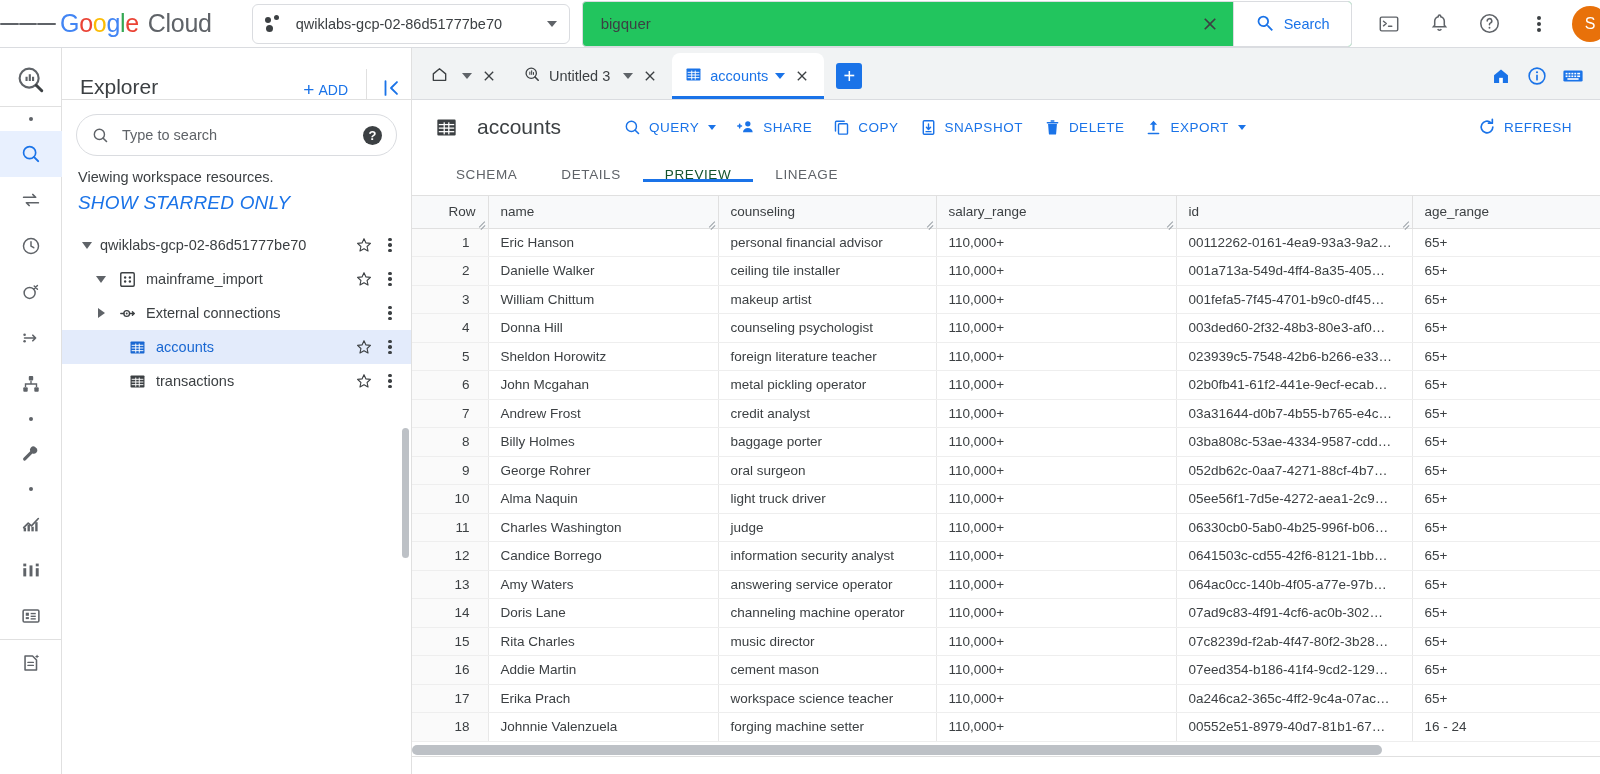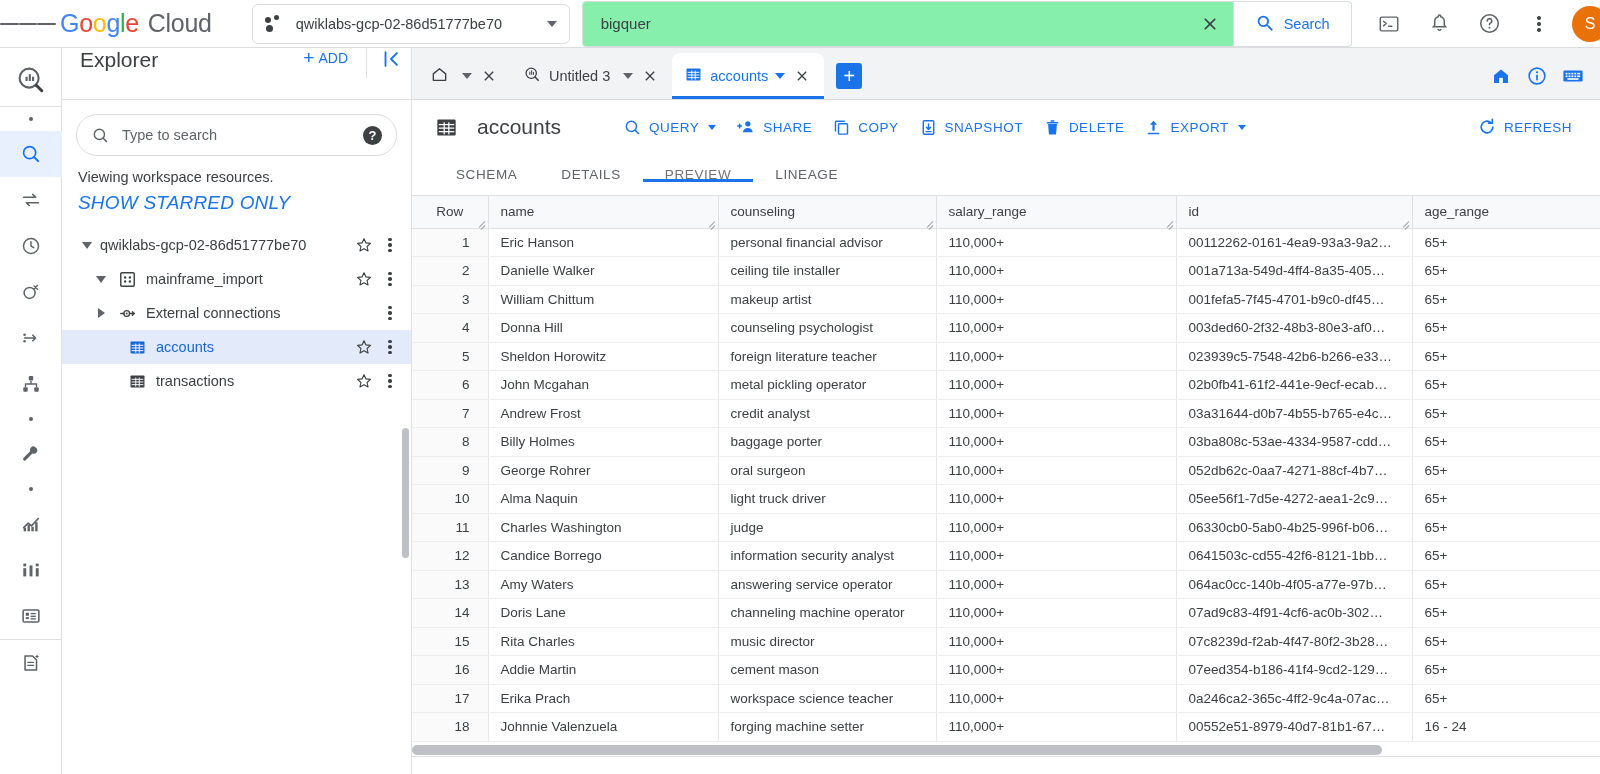--- a/index.html
+++ b/index.html
@@ -42,21 +42,21 @@
   .project-chip .dots-icon i:nth-child(2){ width:5px;height:5px; left:9px; top:0px; }
   .project-chip .dots-icon i:nth-child(3){ width:7px;height:7px; left:1px; top:10px; }
   .project-chip .ptext { font-size: 14.5px; color: #3c4043; flex: 1; white-space: nowrap; overflow: hidden; }
   .caret-dn { width:0;height:0;border-left:5px solid transparent;border-right:5px solid transparent;border-top:6px solid #5f6368; margin-left: 6px; }
 
   .searchwrap {
     margin-left: 12px;
     height: 46px; flex: 1; max-width: 770px;
     display: flex; align-items: stretch;
     border: 1px solid #dadce0; border-radius: 4px;
-    background: #86efac; overflow: hidden;
+    background: #22c55e; overflow: hidden;
   }
   .searchwrap input {
     flex: 1; border: 0; outline: none; background: transparent;
     font-size: 15px; color: #3c4043; padding: 0 18px;
     font-family: "Liberation Sans", sans-serif;
   }
   .searchwrap input::placeholder { color: #80868b; }
   .clear-x { width: 46px; display: flex; align-items: center; justify-content: center; cursor: pointer; }
   .clear-x svg { width: 20px; height: 20px; }
   .search-btn {
@@ -93,21 +93,21 @@
   .rail-item.active { background: #e8f0fe; }
   .rail-dot { width: 62px; height: 24px; display:flex; align-items:center; justify-content:center; }
   .rail-dot i { width: 4px; height: 4px; border-radius: 50%; background: #5f6368; display:block; }
 
   
   .explorer {
     width: 350px; min-width: 350px; background: #fff;
     border-right: 1px solid #e0e0e0; display: flex; flex-direction: column;
     position: relative;
   }
-  .exp-head { height: 52px; display: flex; align-items: flex-start; padding: 0 0 0 18px; border-bottom: 1px solid #e0e0e0; }
+  .exp-head { height: 52px; display: flex; align-items: flex-end; padding: 0 0 0 18px; border-bottom: 1px solid #e0e0e0; }
   .exp-title { font-size: 21px; color: #3c4043; flex: 1; }
   .exp-add { display:flex; align-items:center; gap: 4px; color:#1a73e8; font-size: 14px; font-weight: 500; cursor: pointer; padding: 0 8px; }
   .exp-add .plus { font-size: 19px; line-height: 1; font-weight: 400; }
   .exp-div { width: 1px; height: 30px; background: #e0e0e0; margin: 0 4px 0 10px; }
   .exp-collapse { width: 40px; display:flex; align-items:center; justify-content:center; cursor:pointer; color:#1a73e8; }
 
   .exp-search-area { padding: 14px 14px 0 14px; }
   .exp-search {
     height: 42px; border: 1px solid #dadce0; border-radius: 22px;
     display: flex; align-items: center; padding: 0 14px;
@@ -173,37 +173,37 @@
   }
   .tact .cd { width:0;height:0;border-left:4px solid transparent;border-right:4px solid transparent;border-top:5px solid #1a73e8; margin-left:2px; }
   .tact-right { margin-left: auto; }
 
   .subtabs { height: 42px; display: flex; align-items: center; border-bottom: 1px solid #e0e0e0; padding-left: 22px; }
   .subtab {
     display:flex; align-items:center; padding: 0 22px;
     font-size: 13.5px; color: #5f6368; font-weight: 500; letter-spacing: .6px;
     cursor: pointer; position: relative;
   }
-  .subtab.active { color: #737373; }
+  .subtab.active { color: #14532d; }
   .subtab.active:after { content:''; position:absolute; left:0; right:0; bottom:0; height:3px; background:#1a73e8; }
 
   
   .grid-wrap { flex: 1; overflow: hidden; position: relative; display:flex; flex-direction:column; min-height:0; }
   table.grid { border-collapse: collapse; table-layout: fixed; width: 1330px; }
   table.grid th {
     background: #f8f9fa; border-bottom: 1px solid #e0e0e0; border-right: 1px solid #e0e0e0;
     font-weight: 400; font-size: 13.5px; color: #3c4043;
     text-align: left; padding: 0 12px; height: 32px; position: relative;
   }
   table.grid th .rsz {
     position:absolute; right: 2px; bottom: 1px; width: 8px; height: 8px; cursor: col-resize;
   }
   table.grid th .rsz:before { content:''; position:absolute; right:0; bottom:2px; width:8px; height:1px; background:#9aa0a6; transform: rotate(-45deg); }
   table.grid th .rsz:after  { content:''; position:absolute; right:0; bottom:-1px; width:6px; height:1px; background:#9aa0a6; transform: rotate(-45deg); }
-  table.grid th.rowcol { text-align: center; }
+  table.grid th.rowcol { text-align: right; }
   table.grid td {
     border-bottom: 1px solid #eeeeee; border-right: 1px solid #e8e8e8;
     font-size: 13.5px; color: #3c4043; padding: 0 12px; height: 28.5px;
     white-space: nowrap; overflow: hidden; text-overflow: ellipsis;
   }
   table.grid td.rownum { text-align: right; color: #3c4043; background: #fafafa; padding-right: 18px; }
   .col-row { width: 76px; } .col-name { width: 230px; }
   .col-occ { width: 218px; } .col-sal { width: 240px; }
   .col-id  { width: 236px; } .col-age { width: 330px; }
 

